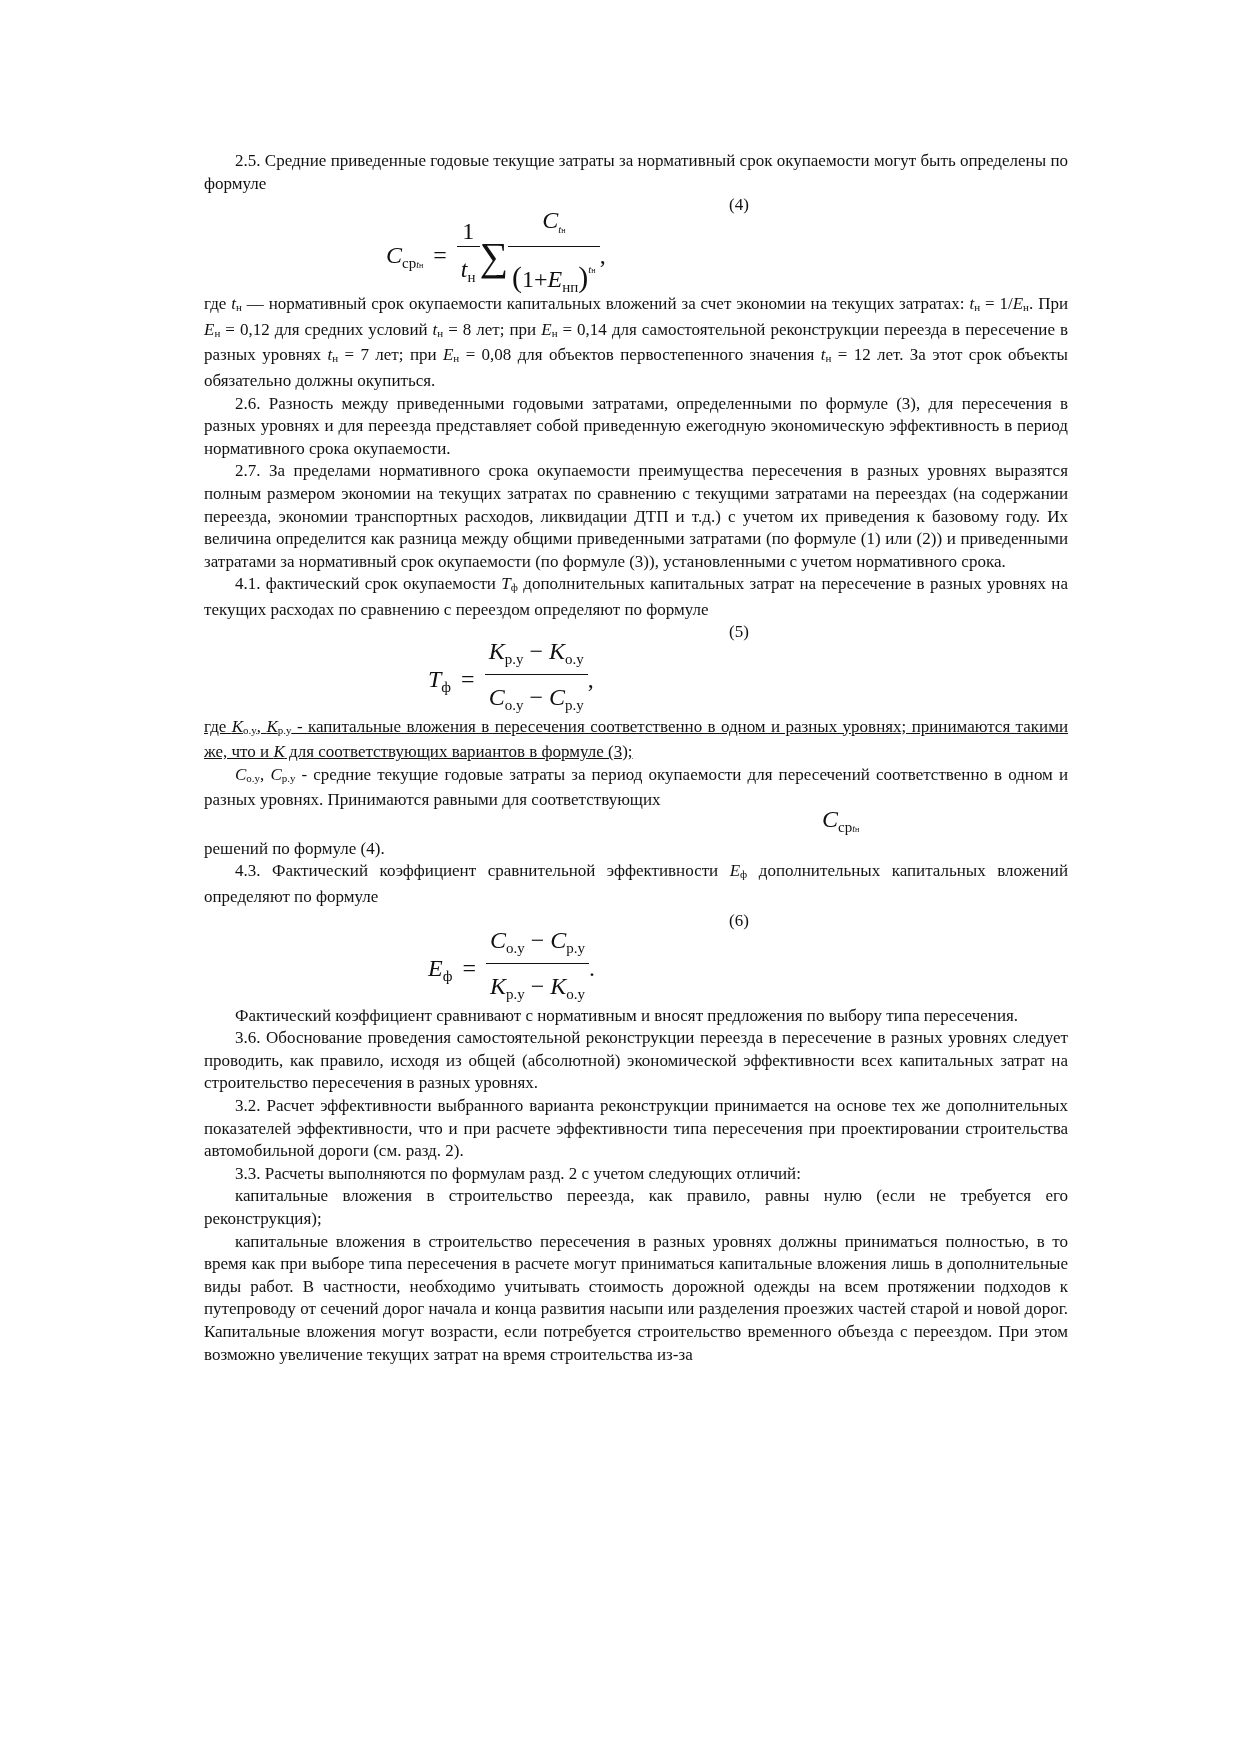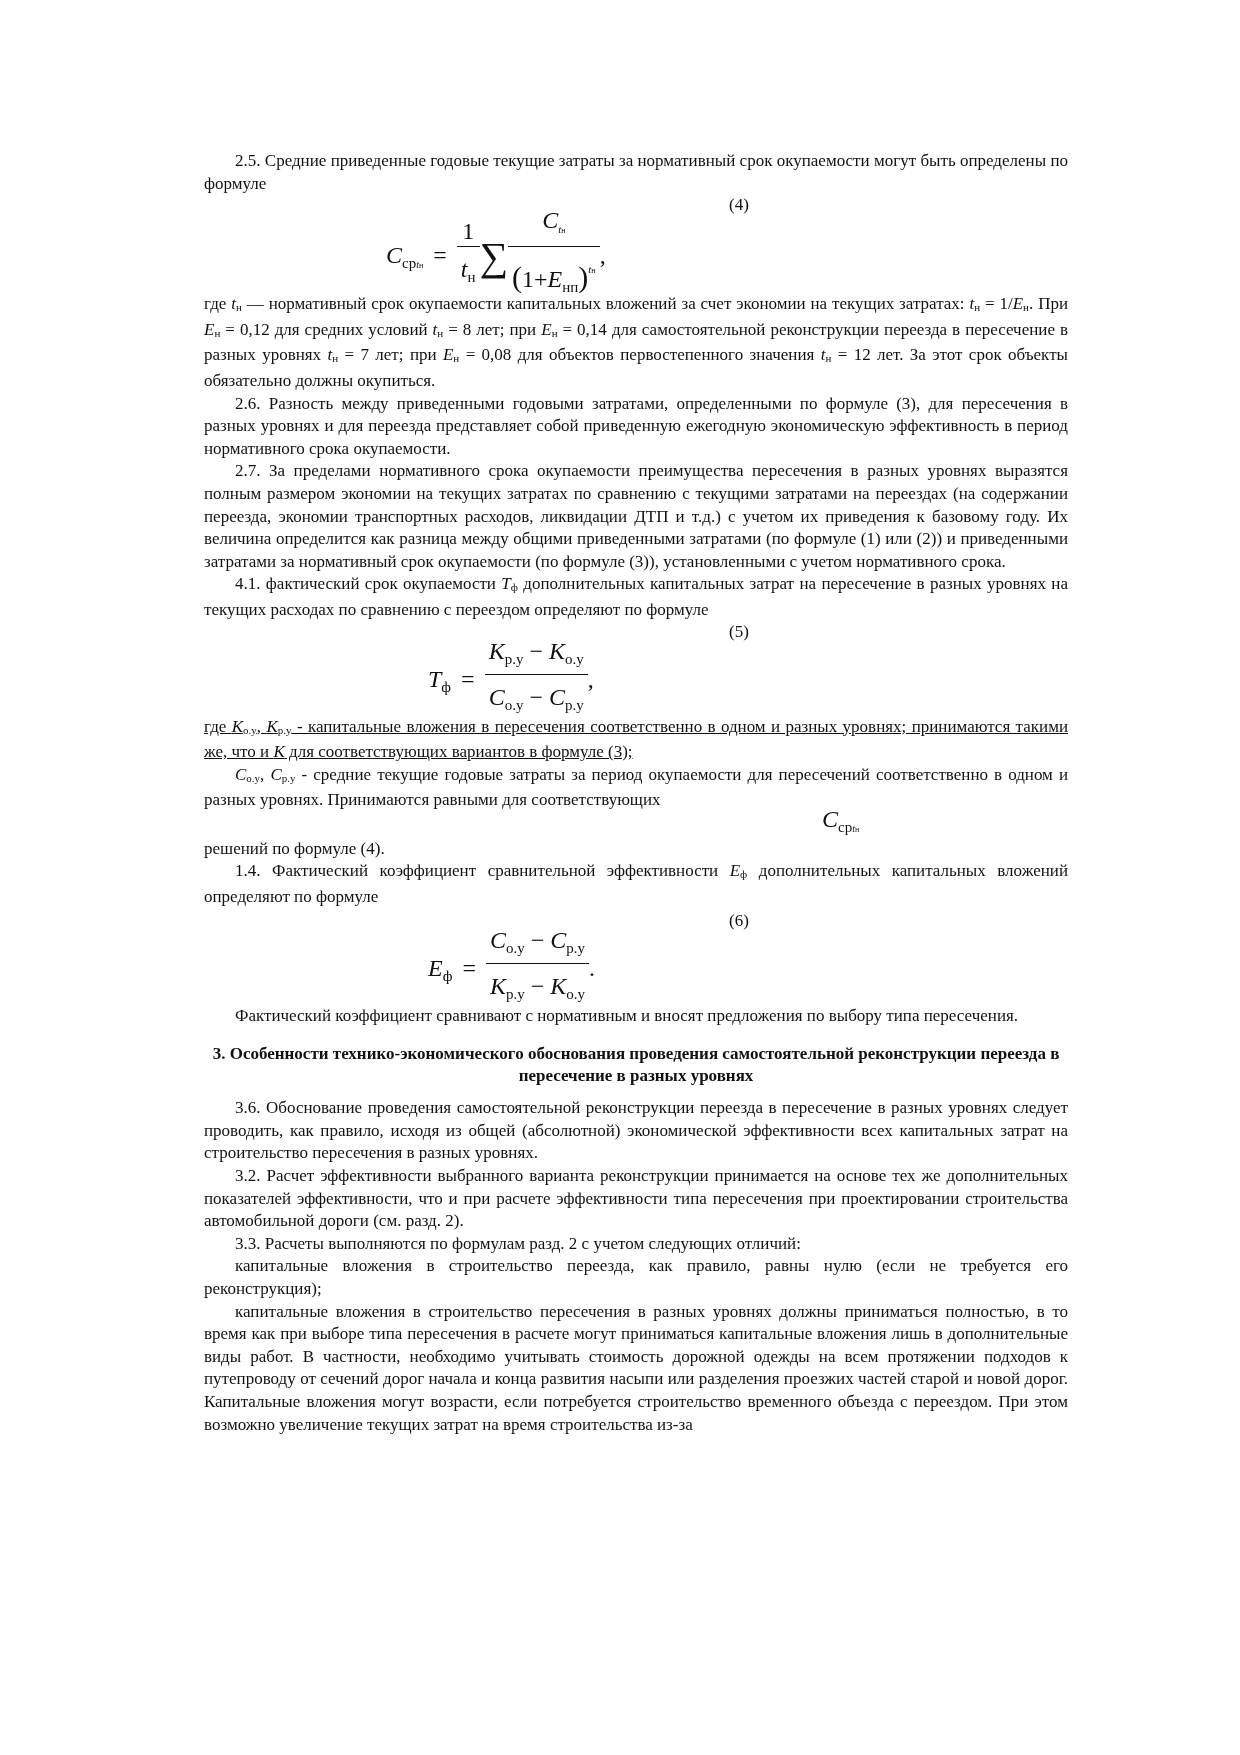--- a/index.html
+++ b/index.html
@@ -60,35 +60,34 @@
     </div>
   </div>
 
   <p style="margin-top:8px;text-decoration:underline;"><span>где </span><span class="it">K</span><span class="sm">о.у</span><span>, </span><span class="it">K</span><span class="sm">р.у</span><span> - капитальные вложения в пересечения соответственно в одном и разных уровнях; принимаются такими же, что и </span><span class="it">K</span><span> для соответствующих вариантов в формуле (3);</span></p>
   <p class="ind"><span class="it">C</span><span class="sm">о.у</span><span>, </span><span class="it">C</span><span class="sm">р.у</span><span> - средние текущие годовые затраты за период окупаемости для пересечений соответственно в одном и разных уровнях. Принимаются равными        для соответствующих</span></p>
   <div class="csr">
       <span class="c"><span>C</span><span class="sub">ср</span><span class="subi" style="font-size:10px">t</span><span class="sub" style="font-size:8px">н</span></span>
     </div>
   <p>решений по формуле (4).</p>
 
-  <p class="ind"><span>1.4. Фактический коэффициент сравнительной эффективности </span><span class="it">E</span><span class="sm">ф</span><span> дополнительных капитальных вложений определяют по формуле</span></p>
+  <p class="ind"><span>4.3. Фактический коэффициент сравнительной эффективности </span><span class="it">E</span><span class="sm">ф</span><span> дополнительных капитальных вложений определяют по формуле</span></p>
 
   <div class="fnum" style="margin-top:2px;">
       <span>(6)</span>
     </div>
   <div class="formula" style="height:64px;">
     <div style="position:absolute; left:224px; top:-10px; white-space:nowrap;">
       <span class="it">E</span><span class="sub">ф</span>
       <span style="margin:0 4px">=</span>
       <span class="frac"><span class="num"><span class="it">C</span><span class="sub">о.у</span> <span>−</span> <span class="it">C</span><span class="sub">р.у</span></span><span class="den"><span class="it">K</span><span class="sub">р.у</span> <span>−</span> <span class="it">K</span><span class="sub">о.у</span></span></span><span>.</span>
     </div>
   </div>
 
   <p class="ind" style="margin-top:6px;">Фактический коэффициент сравнивают с нормативным и вносят предложения по выбору типа пересечения.</p>
 
-  <h3>3. Особенности технико-экономического обоснования проведения самостоятельной реконструкции переезда в пересечение в разных уровнях</h3>
 
   <p class="ind">3.6. Обоснование проведения самостоятельной реконструкции переезда в пересечение в разных уровнях следует проводить, как правило, исходя из общей (абсолютной) экономической эффективности всех капитальных затрат на строительство пересечения в  разных уровнях.</p>
   <p class="ind">3.2. Расчет эффективности выбранного варианта реконструкции принимается на основе тех же дополнительных показателей эффективности, что и при расчете эффективности типа пересечения при проектировании строительства автомобильной дороги (см. разд. 2).</p>
   <p class="ind">3.3. Расчеты выполняются по формулам разд. 2 с учетом следующих отличий:</p>
   <p class="ind">капитальные вложения в строительство переезда, как правило, равны нулю (если не требуется его реконструкция);</p>
   <p class="ind">капитальные вложения в строительство пересечения в разных уровнях должны приниматься полностью, в то время как при выборе типа пересечения в расчете могут приниматься капитальные вложения лишь в дополнительные виды работ. В частности, необходимо учитывать стоимость дорожной одежды на всем протяжении подходов к путепроводу от сечений дорог начала и конца развития насыпи или разделения проезжих частей старой и новой дорог. Капитальные вложения могут возрасти, если потребуется строительство временного объезда с переездом. При этом возможно увеличение текущих затрат на время строительства из-за</p>
 </div>
 
 </body></html>

